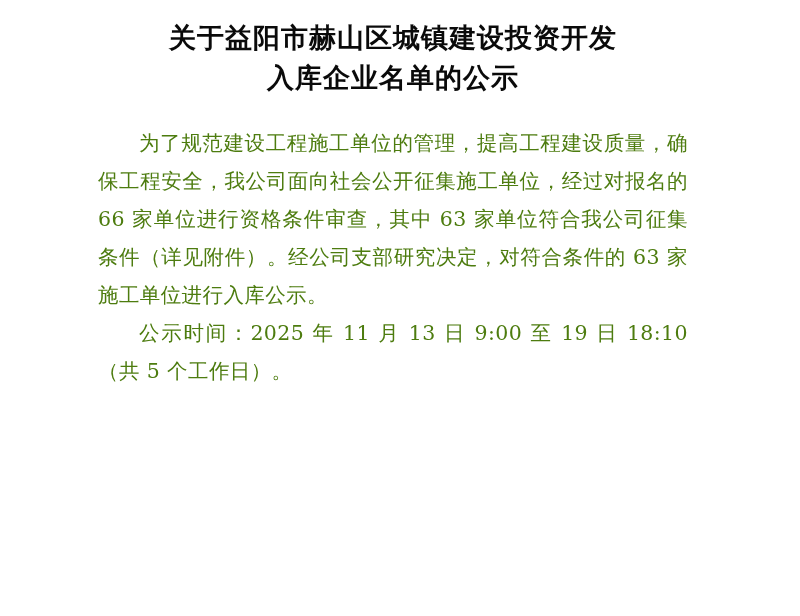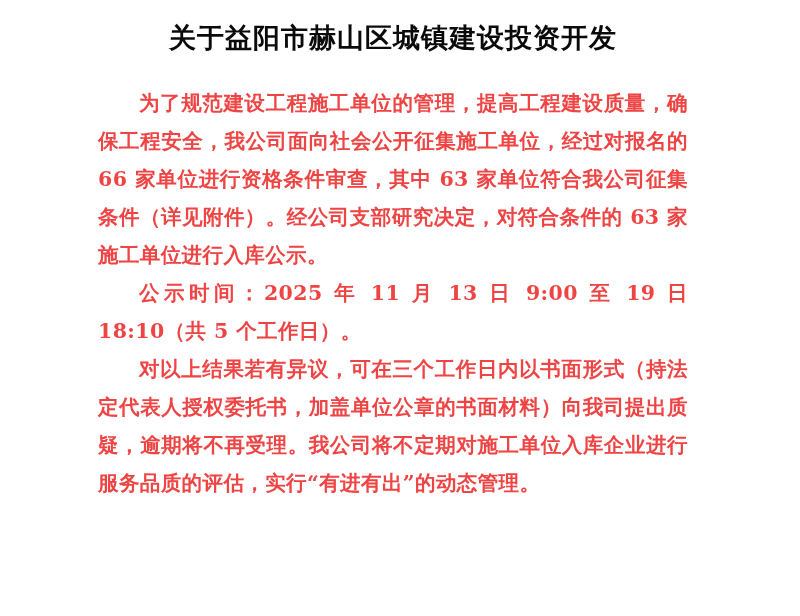--- a/index.html
+++ b/index.html
@@ -35,36 +35,35 @@
     display: block;
     white-space: nowrap;
   }
   .body-text {
     font-family: "DejaVu Serif", serif;
     font-size: 20.5px;
     line-height: 38px;
     text-align: justify;
     text-justify: inter-ideograph;
     letter-spacing: 0.4px;
-    color: #ef4444;
-    font-weight: bold;
+    color: #4d7c0f;
   }
   .para {
     margin: 0;
     text-indent: 2em;
   }
 </style>
 </head>
 <body>
 
 <div class="page">
 
   <h1 class="doc-title">
     <span class="line">关于益阳市赫山区城镇建设投资开发</span>
+    <span class="line">入库企业名单的公示</span>
   </h1>
 
   <div class="body-text">
     <p class="para">为了规范建设工程施工单位的管理，提高工程建设质量，确保工程安全，我公司面向社会公开征集施工单位，经过对报名的 66 家单位进行资格条件审查，其中 63 家单位符合我公司征集条件（详见附件）。经公司支部研究决定，对符合条件的 63 家施工单位进行入库公示。</p>
     <p class="para">公示时间：2025 年 11 月 13 日 9:00 至 19 日 18:10（共 5 个工作日）。</p>
-    <p class="para">对以上结果若有异议，可在三个工作日内以书面形式（持法定代表人授权委托书，加盖单位公章的书面材料）向我司提出质疑，逾期将不再受理。我公司将不定期对施工单位入库企业进行服务品质的评估，实行“有进有出”的动态管理。</p>
   </div>
 
 </div>
 
 </body></html>

